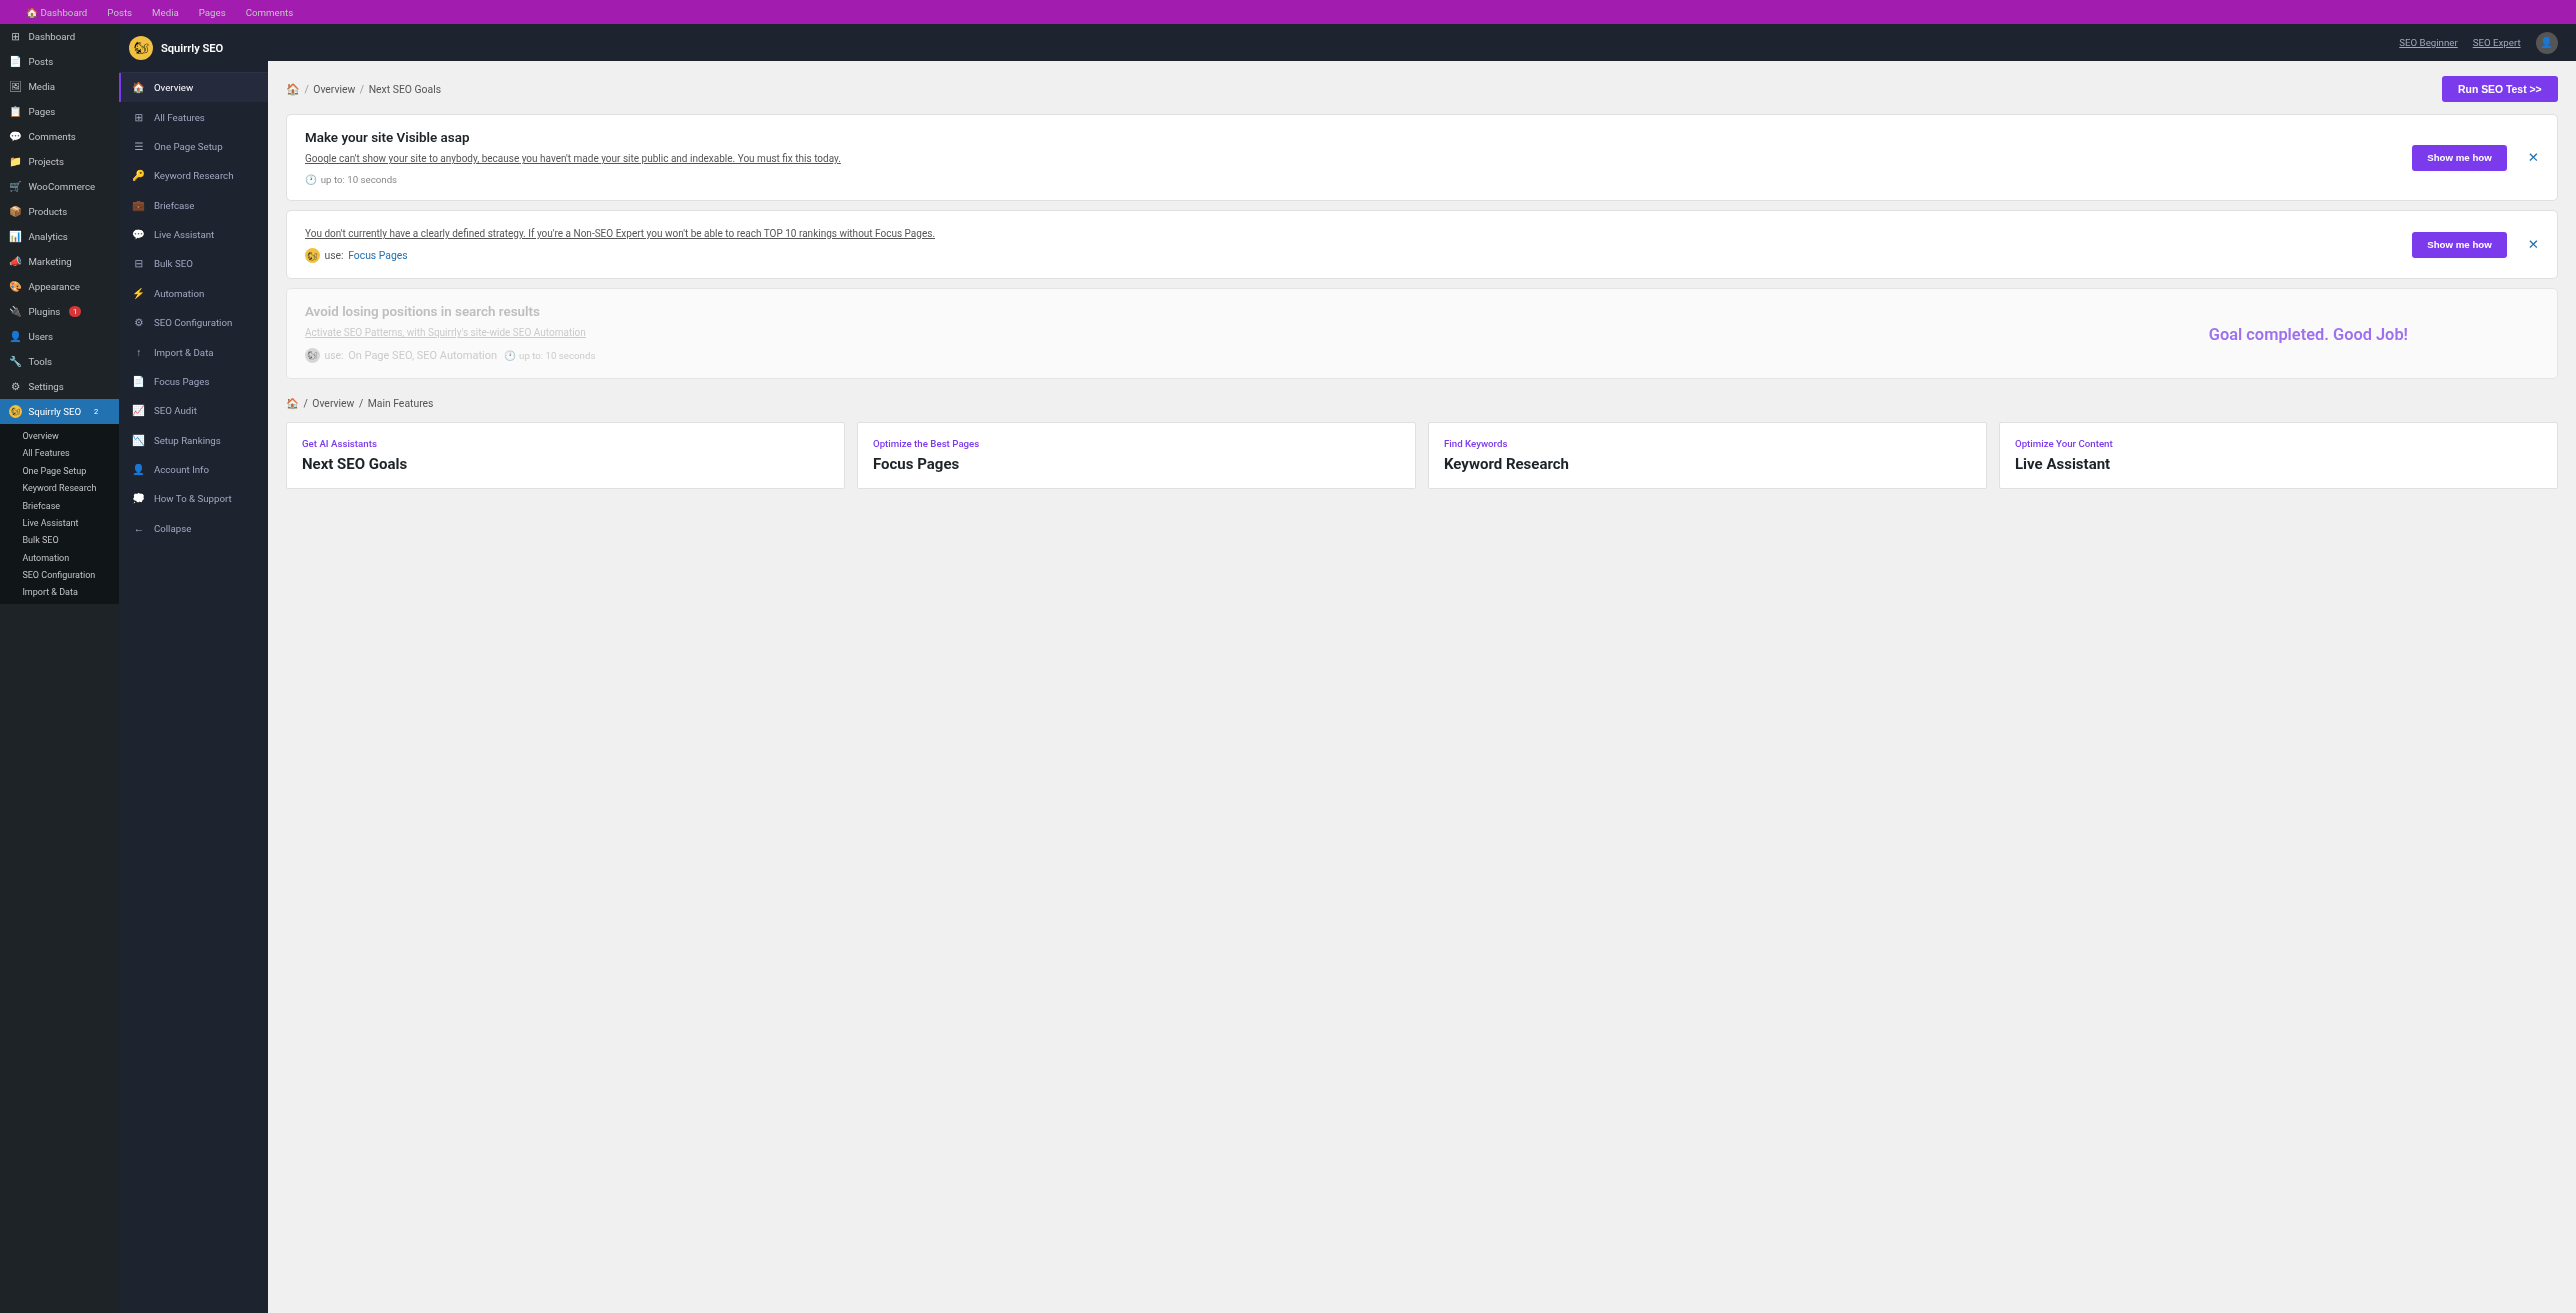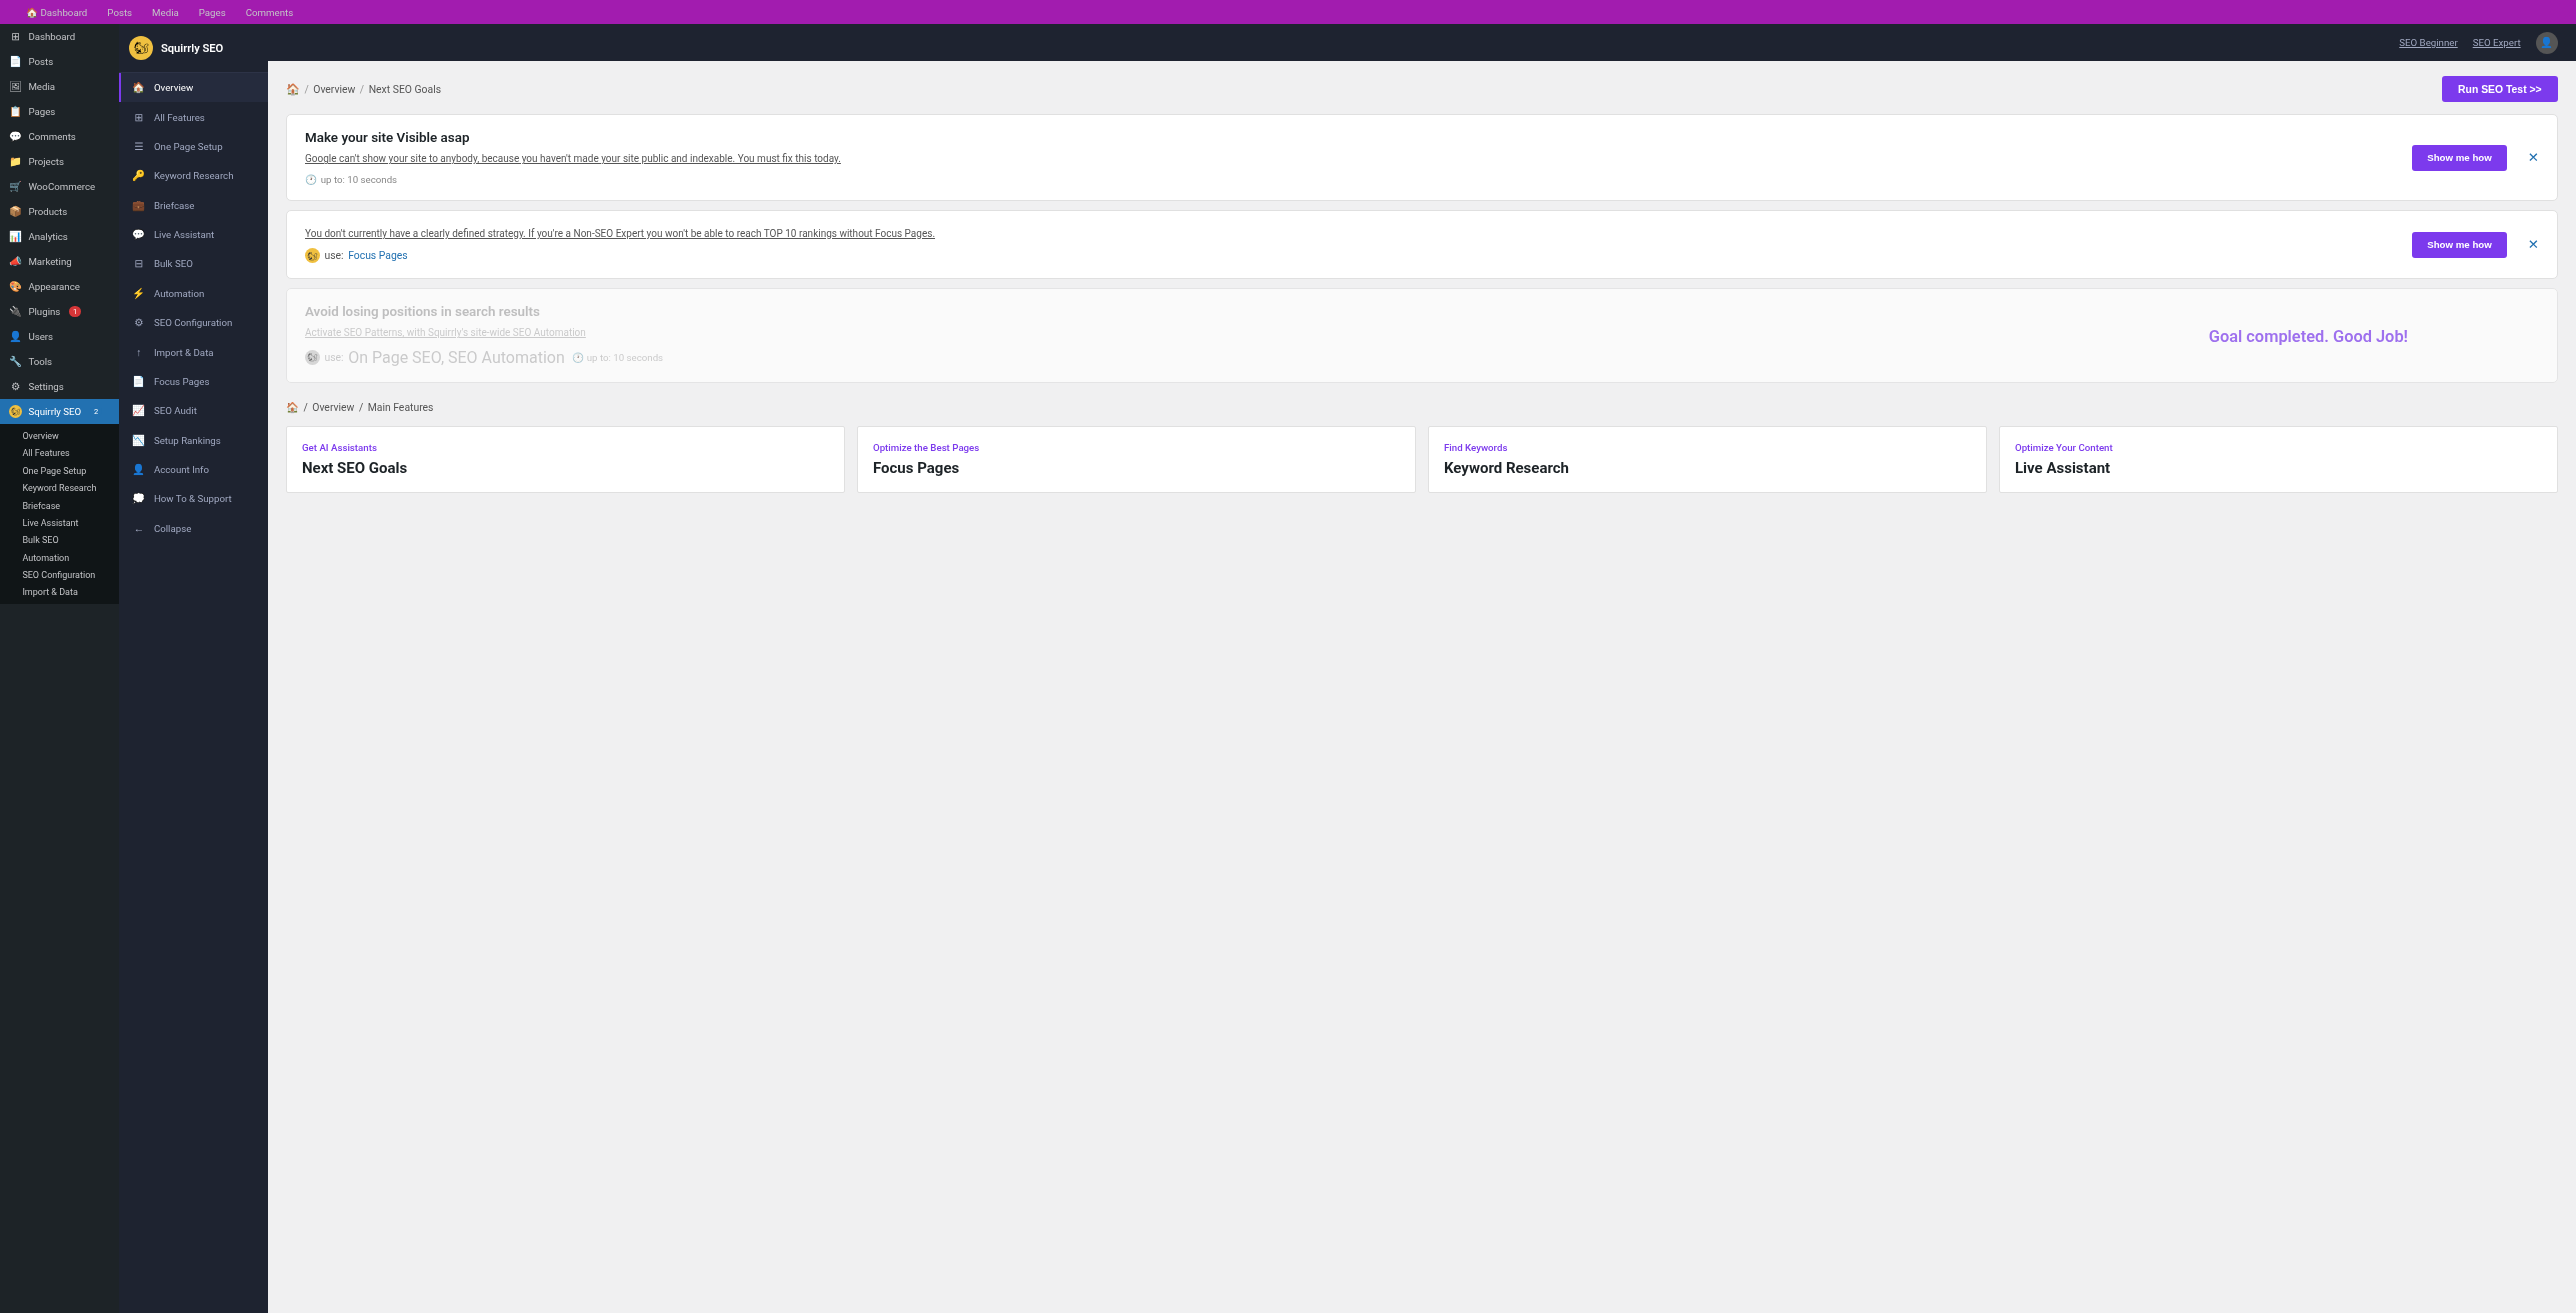--- a/index.html
+++ b/index.html
@@ -379,21 +379,21 @@
           <span class="close-btn">✕</span>
         </div>
       </div>
 
       <div class="goal-card completed">
         <div class="goal-card-title">Avoid losing positions in search results</div>
         <div class="goal-card-desc">Activate SEO Patterns, with Squirrly's site-wide SEO Automation</div>
         <div class="goal-use">
           <span class="squirrly-icon" style="width:15px;height:15px;font-size:8.2px;background:#ccc;">🐿</span>
           <span style="color:#bbb;font-size:10.4px;">use:</span>
-          <span style="color:#bbb;font-size:16px;text-align:right;">On Page SEO, SEO Automation</span>
+          <span style="color:#bbb;font-size:11px;text-align:right;">On Page SEO, SEO Automation</span>
           <span style="color:#bbb;font-size:9.7px;margin-left:3px;">
             🕐 <span>up to: 10 seconds</span>
           </span>
         </div>
         <div class="goal-completed-overlay">Goal completed. Good Job!</div>
       </div>
 
       <div class="section-breadcrumb">
         <span class="home-icon">🏠</span>
         <span class="sep">/</span>

